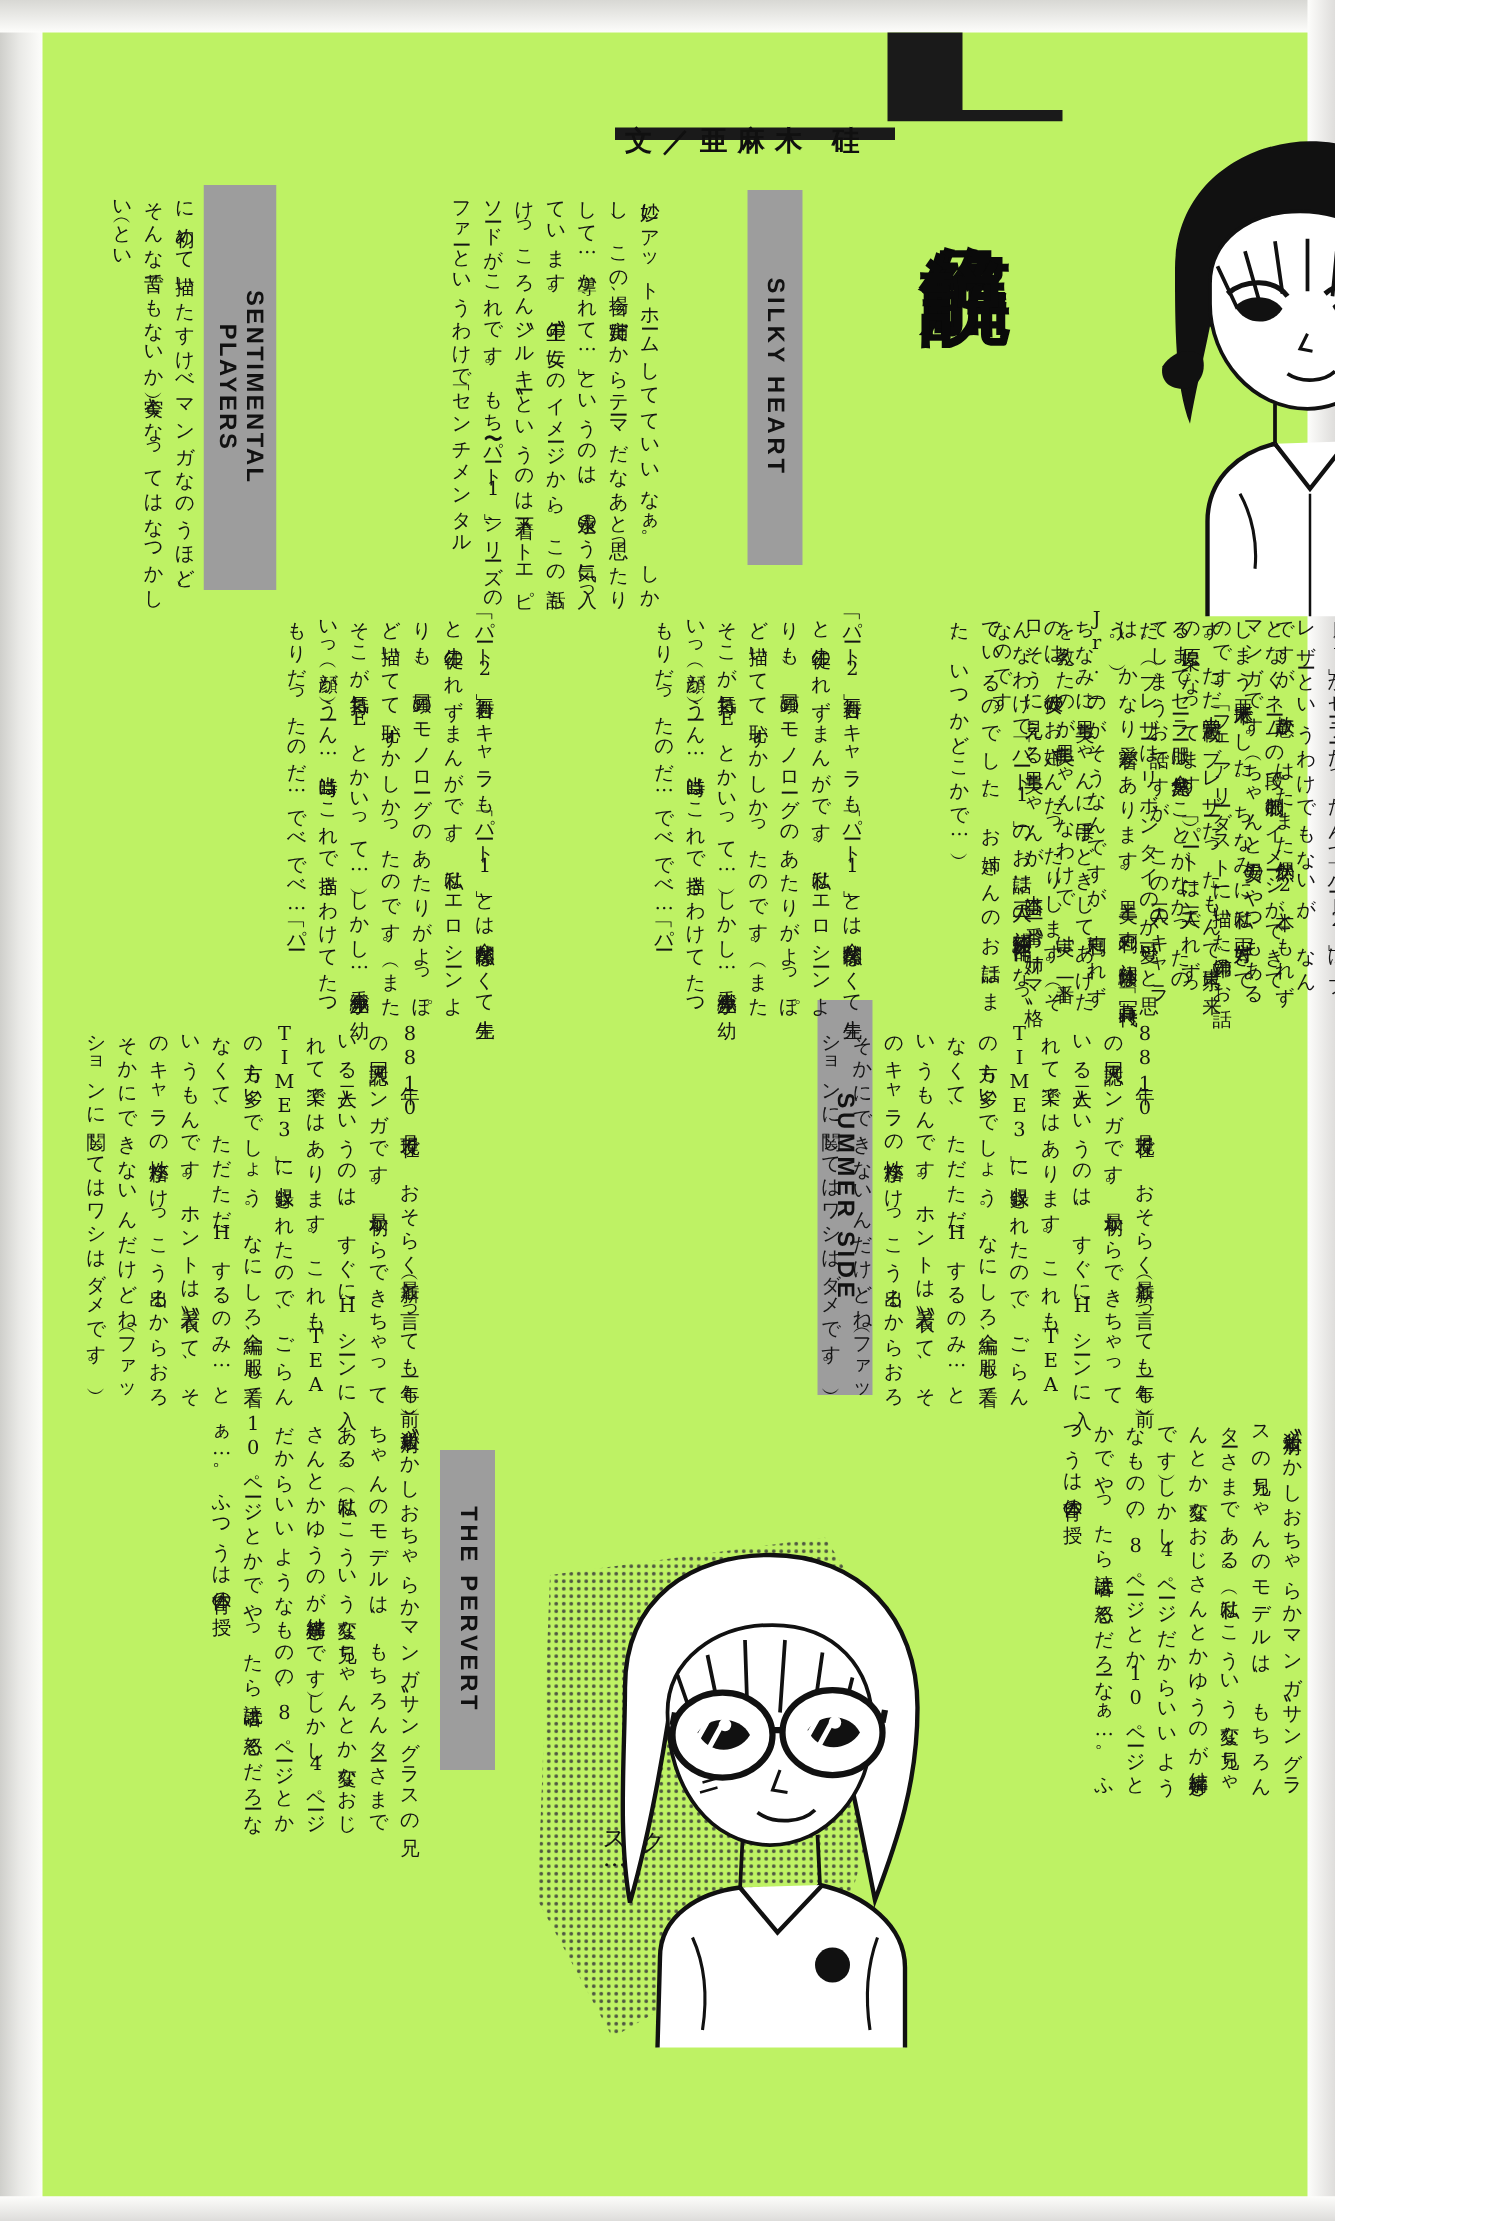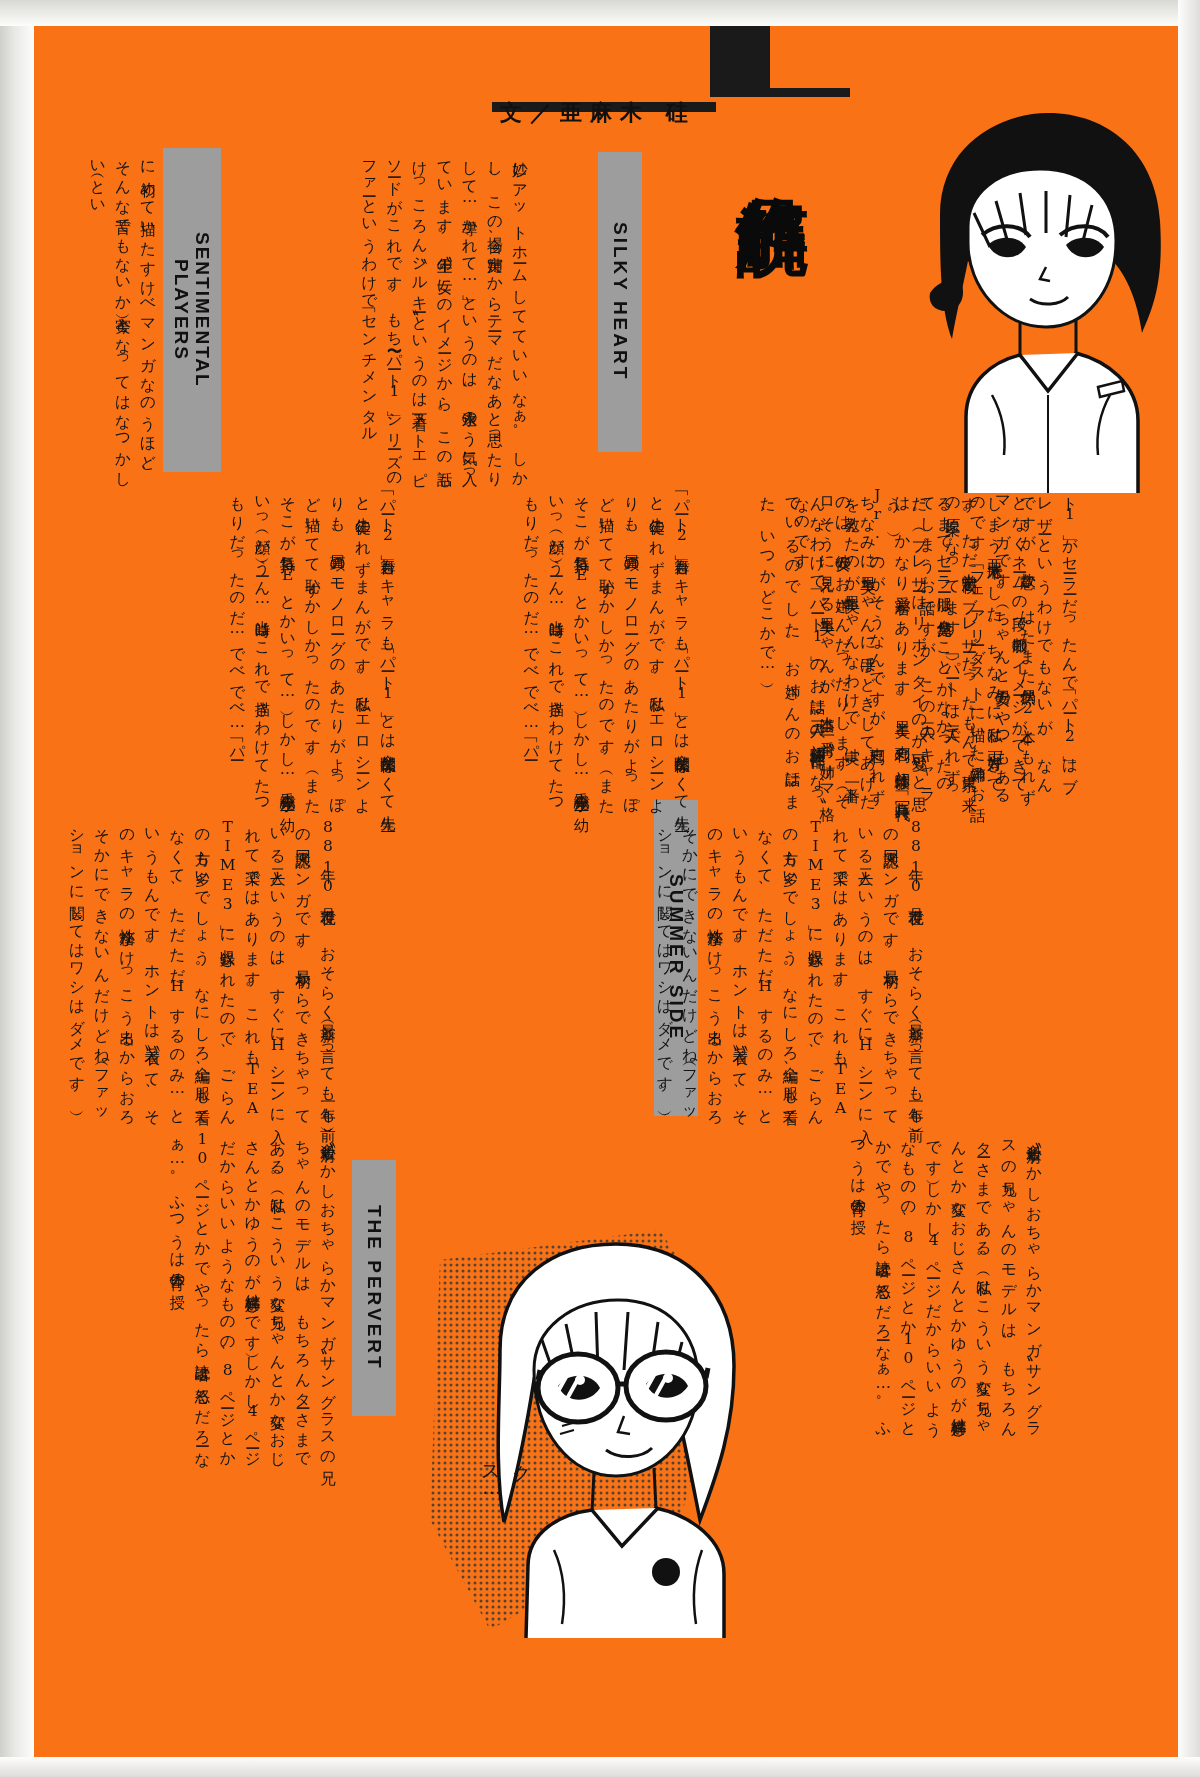--- a/index.html
+++ b/index.html
@@ -2,23 +2,23 @@
 <html><head>
 <meta charset="utf-8">
 <style>
   html,body{margin:0;padding:0;background:#ffffff;}
   body{
     font-family:"Liberation Serif", serif;
     color:#111;
   }
   #page{
     position:relative;
-    width:1200px;
+    width:1068px;
     height:1777px;
-    background:#f97316;
+    background:#bef264;
     overflow:hidden;
   }
   
   .edge-left{
     position:absolute;left:0;top:0;width:34px;height:1777px;
     background:linear-gradient(to right,#cfcfcb 0%, #e9e9e6 45%, #fdfdfb 100%);
   }
   .edge-top{
     position:absolute;left:0;top:0;width:1200px;height:26px;
     background:linear-gradient(to bottom,#d8d8d4 0%, #fdfdfb 100%);

